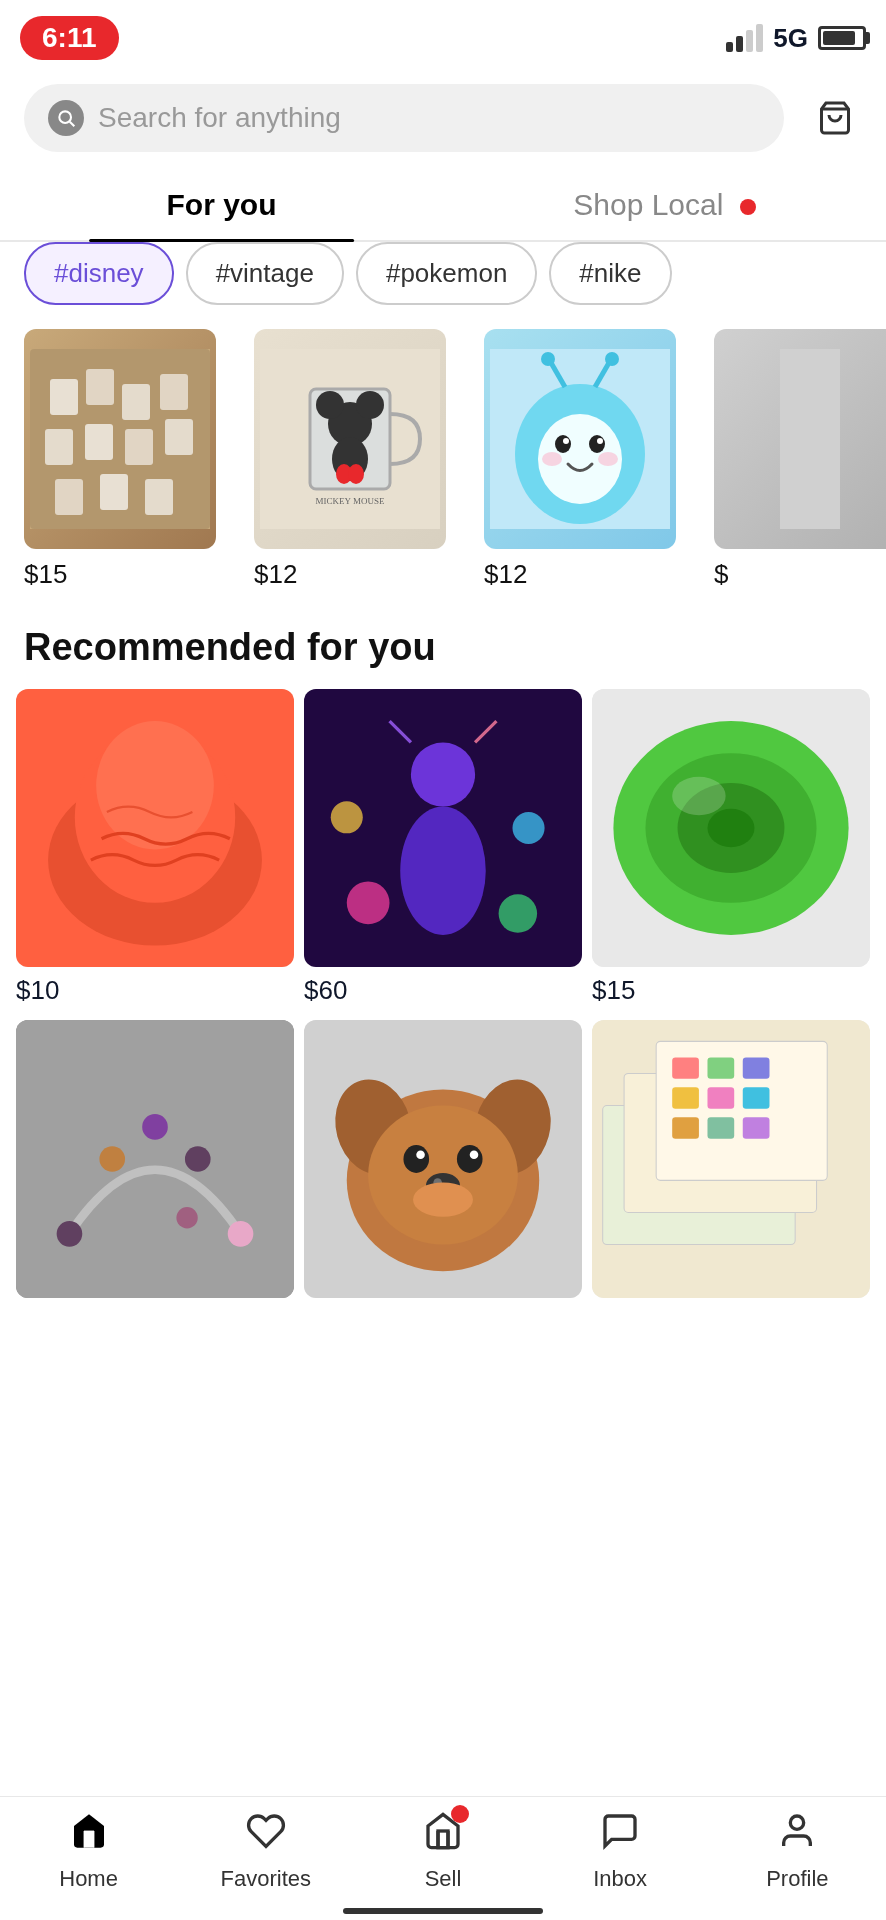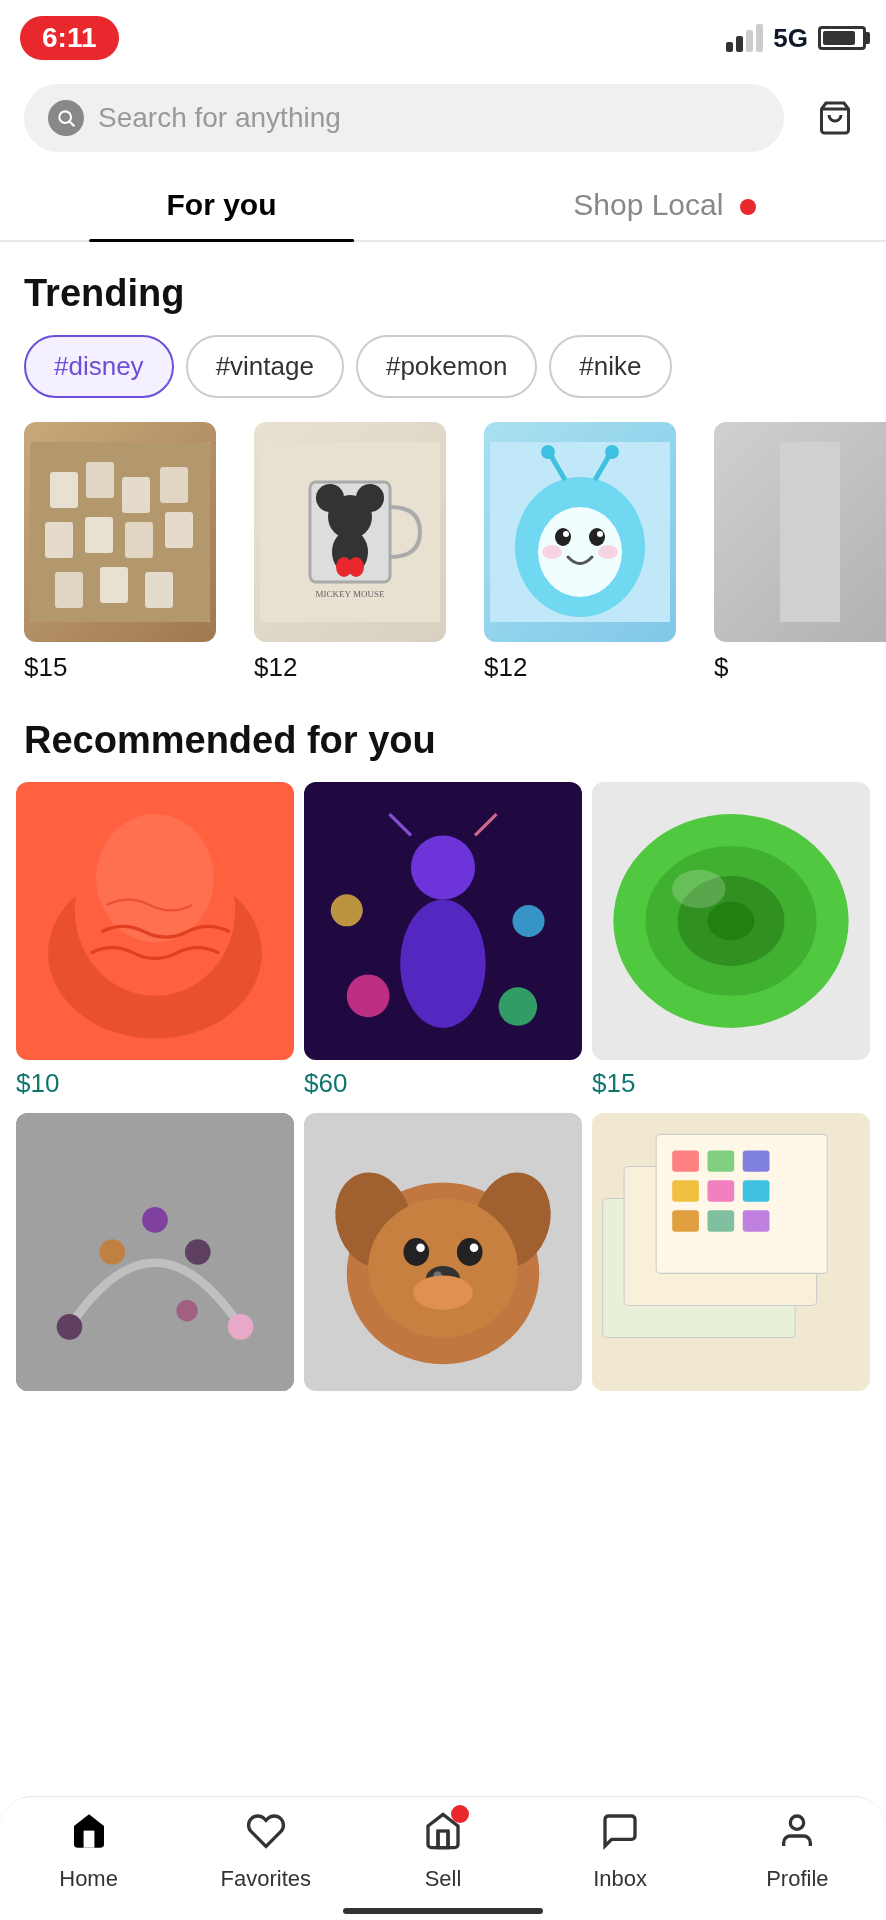--- a/index.html
+++ b/index.html
@@ -238,39 +238,38 @@
     }
     .rec-image {
       width: 100%;
       aspect-ratio: 1;
       border-radius: 12px;
       overflow: hidden;
       background: #f0f0f0;
     }
     .rec-price {
       font-size: 26px;
-      color: #0f766e;
+      color: #0f172a;
       margin-top: 8px;
       padding-bottom: 4px;
     }
 
     
     .bottom-nav {
       position: fixed;
       bottom: 0;
       left: 0;
       width: 886px;
       background: #fff;
       border-top: 1px solid #e8e8e8;
       display: flex;
       justify-content: space-around;
       align-items: center;
       padding: 14px 0 28px;
       z-index: 100;
-      border-radius: 32px;
     }
     .nav-item {
       display: flex;
       flex-direction: column;
       align-items: center;
       gap: 6px;
       cursor: pointer;
       min-width: 110px;
     }
     .nav-icon {
@@ -358,21 +357,20 @@
     <span>For you</span>
   </div>
   <div class="tab">
     <span>Shop Local</span>
     <span class="tab-dot"></span>
   </div>
 </div>
 
 <div class="content">
 
-  <h2 class="section-title">Trending</h2>
 
   <div class="tags-row">
     <div class="tag active">
       <span>#disney</span>
     </div>
     <div class="tag">
       <span>#vintage</span>
     </div>
     <div class="tag">
       <span>#pokemon</span>

